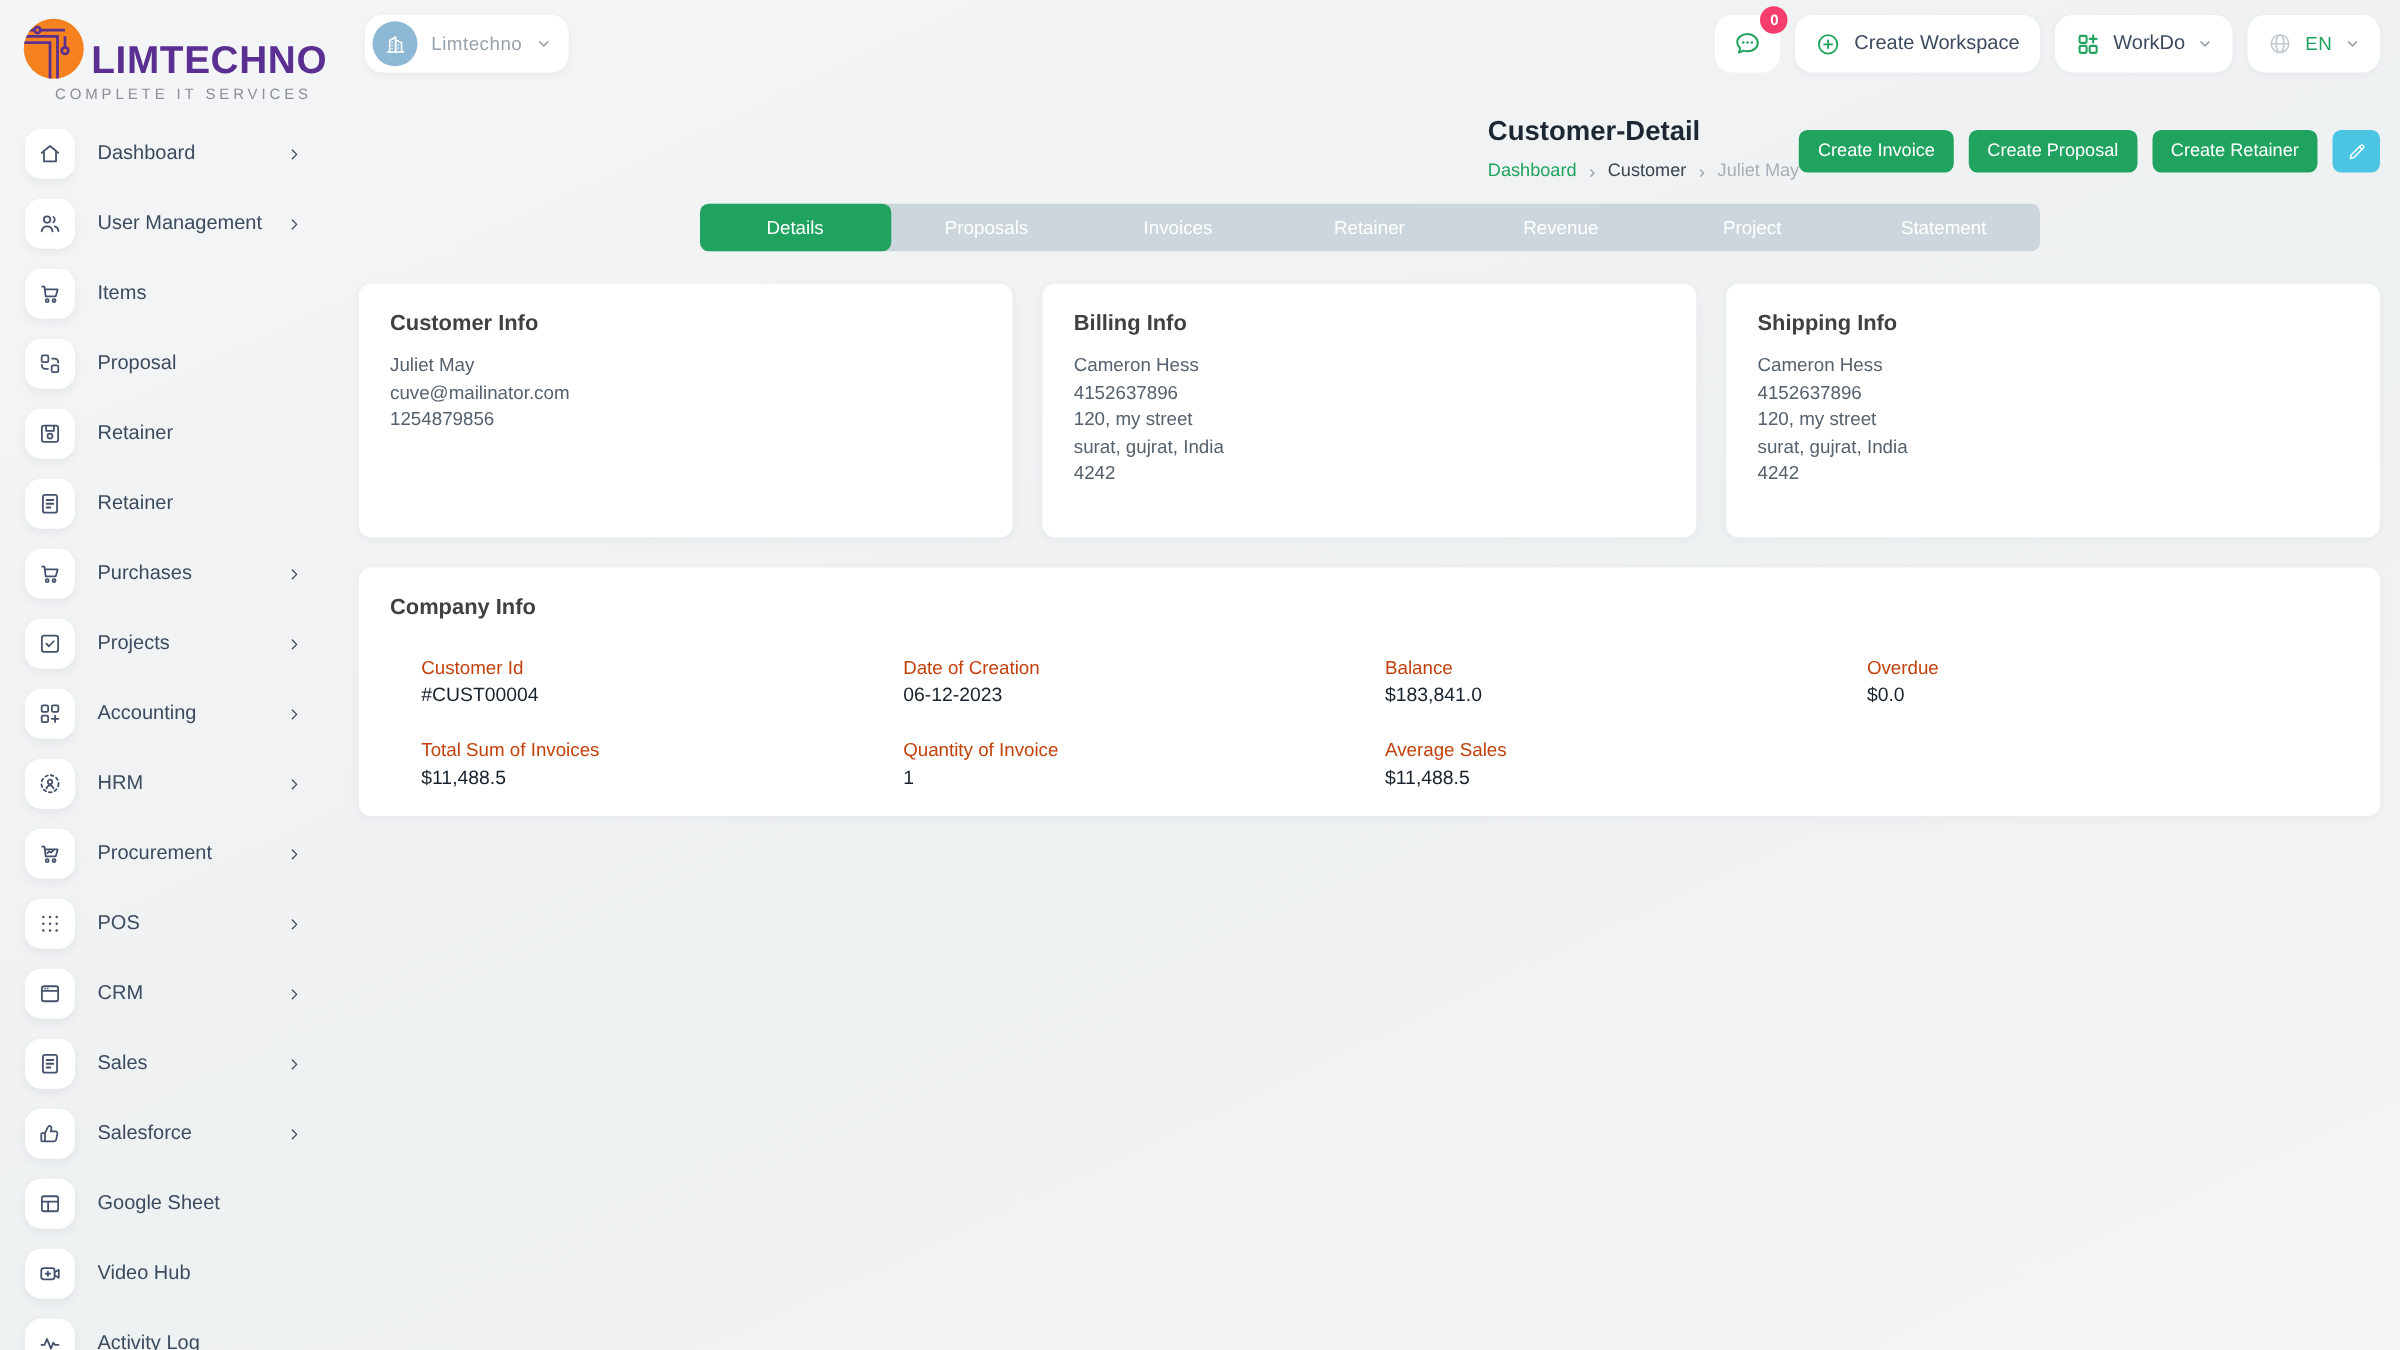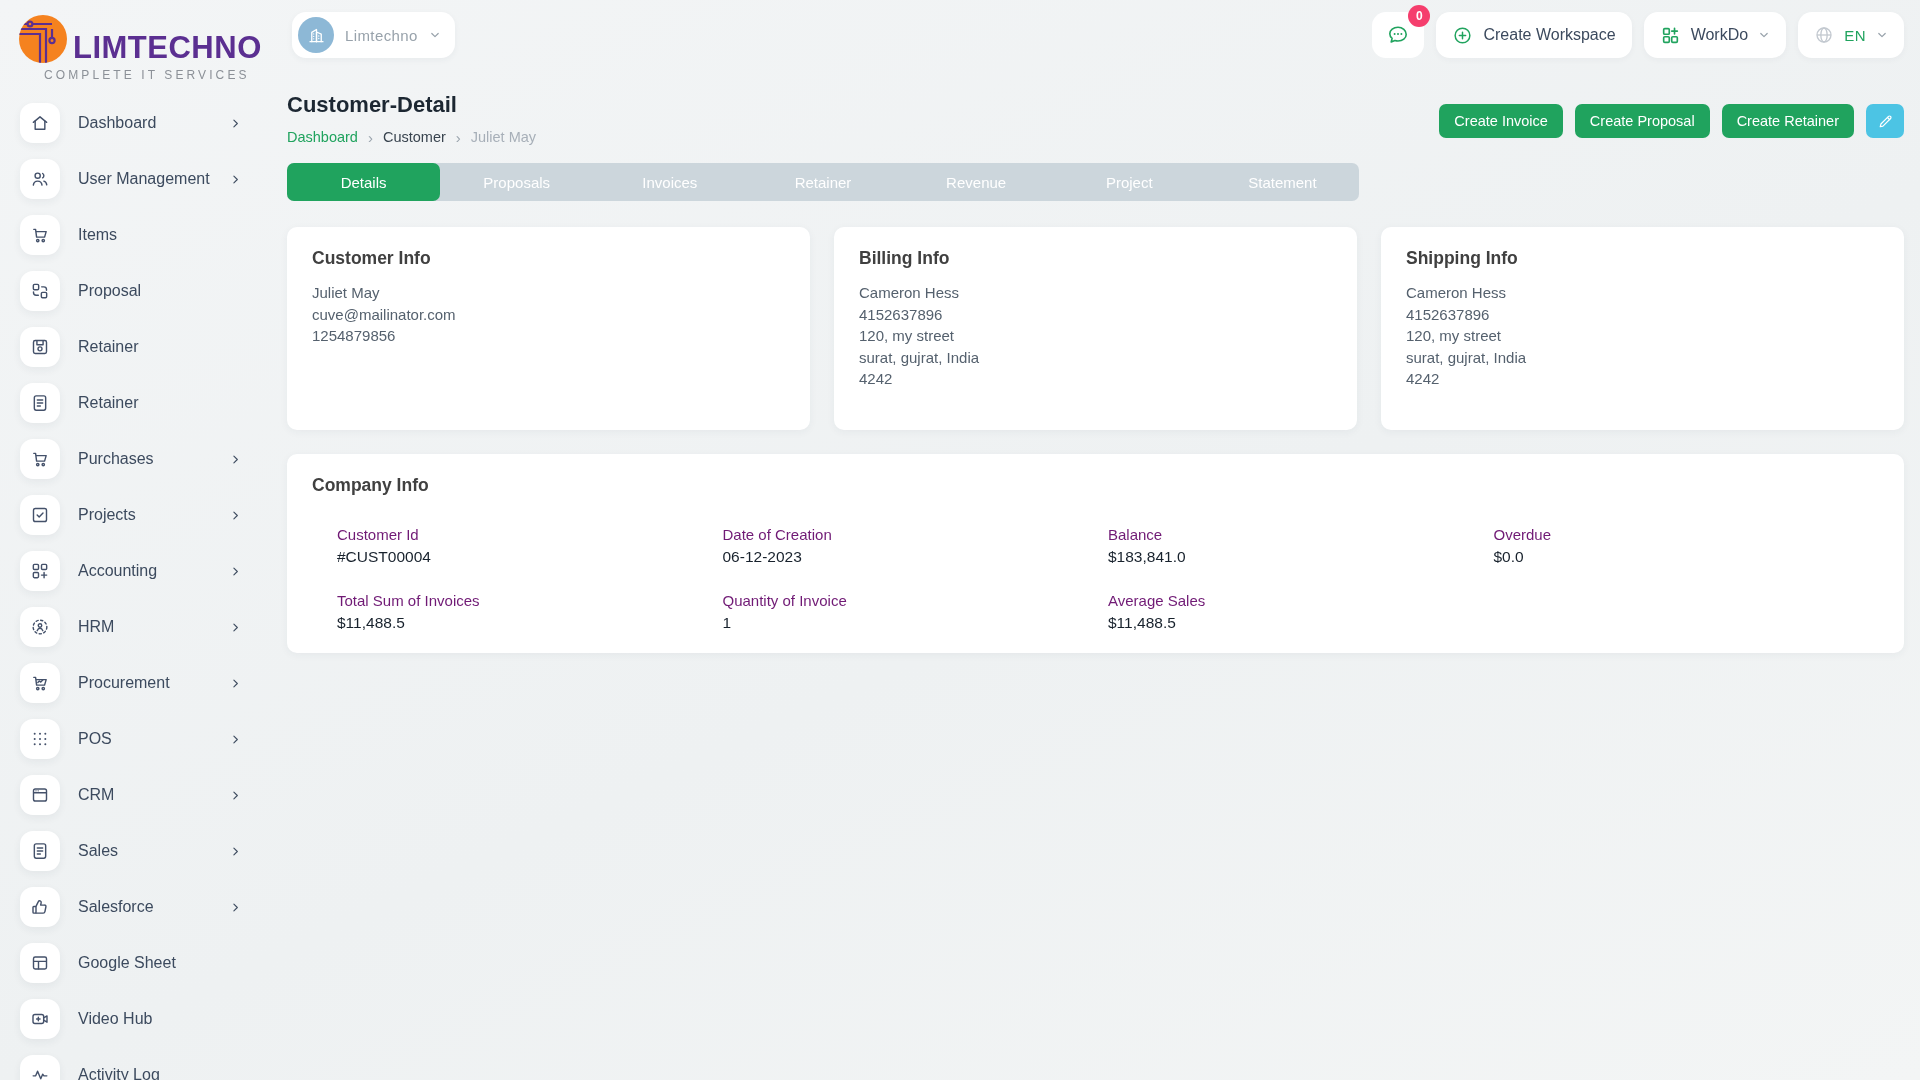--- a/index.html
+++ b/index.html
@@ -43,47 +43,47 @@
   .chat-tile svg{width:24px;height:24px}
   .chat-badge{position:absolute;top:-7px;right:-6px;min-width:22px;height:22px;padding:0 4px;border-radius:11px;background:var(--badge);color:#fff;font-size:12px;font-weight:700;display:flex;align-items:center;justify-content:center}
   .pill{height:46px;background:#fff;border-radius:14px;display:flex;align-items:center;gap:10px;padding:0 16px;font-size:16px;color:#3c4a5e;cursor:pointer;border:none;font-family:inherit;box-shadow:0 2px 6px rgba(40,50,70,.04)}
   .pill .gicon{color:var(--green)}.pill .gicon svg{width:21px;height:21px}
   .pill .globe{color:#c3c9d0}.pill .globe svg{width:20px;height:20px}
   .pill .lang{color:var(--green);font-size:15px;letter-spacing:.5px}
   .pill .chev svg{width:12px;height:12px}
 
   
   .content{position:absolute;left:262px;top:72px;right:0;bottom:0;padding:14px 16px 0 25px}
-  .page-head{display:flex;justify-content:space-between;align-items:flex-start}
+  .page-head{display:flex;justify-content:flex-end;align-items:flex-start}
   .page-title{font-size:22px;font-weight:700;color:#1c2732;margin:6px 0 0}
   .breadcrumb{margin-top:11px;font-size:14.5px;display:flex;gap:10px;align-items:center}
   .crumb-link{color:var(--green);cursor:pointer}
   .crumb-mid{color:#39444f}
   .crumb-current{color:#a7afb8}
   .crumb-sep{color:#9aa4ad;font-size:15px;line-height:1}
   .head-actions{display:flex;gap:12px;align-items:center;margin-top:18px}
   .action-group{display:flex;gap:12px}
   .btn-green{height:34px;padding:0 15px;background:var(--green);color:#fff;border:none;border-radius:7px;font-size:14.5px;font-family:Liberation Sans, sans-serif;cursor:pointer;white-space:nowrap}
   .btn-edit{width:38px;height:34px;background:var(--cyan);border:none;border-radius:7px;color:#fff;display:flex;align-items:center;justify-content:center;cursor:pointer}
   .btn-edit svg{width:17px;height:17px}
 
-  .tabs-row{display:flex;justify-content:flex-start;margin-top:18px}
+  .tabs-row{display:flex;justify-content:center;margin-top:18px}
   .tabbar{width:1072px;height:38px;background:var(--tabbar);border-radius:7px;display:flex}
   .tab{flex:1;border:none;background:transparent;color:#fff;font-size:15px;font-family:inherit;cursor:pointer;border-radius:7px}
   .tab.active{background:var(--green)}
 
   .cards-row{display:grid;grid-template-columns:1fr 1fr 1fr;gap:24px;margin-top:26px}
   .card{background:#fff;border-radius:10px;box-shadow:0 2px 8px rgba(40,50,70,.05);padding:21px 25px}
   .cards-row .card{min-height:203px}
   .card-title{font-size:17.5px;font-weight:700;color:#404040;margin:0 0 13px}
   .card-line{font-size:15px;color:#55616e;line-height:21.5px}
 
   .company-card{margin-top:24px;}
   .stats-grid{display:grid;grid-template-columns:repeat(4,1fr);row-gap:26px;margin-top:30px;padding-left:25px}
-  .stat-label{font-size:15px;color:#701a75}
+  .stat-label{font-size:15px;color:#c2410c}
   .stat-value{font-size:15.5px;font-weight:400;color:#18222d;margin-top:5px}
 </style>
 </head>
 <body>
 
 <aside class="sidebar">
   <div class="logo">
     <span class="logo-circle">
       <svg width="50" height="50" viewBox="0 0 50 50">
         <defs>

